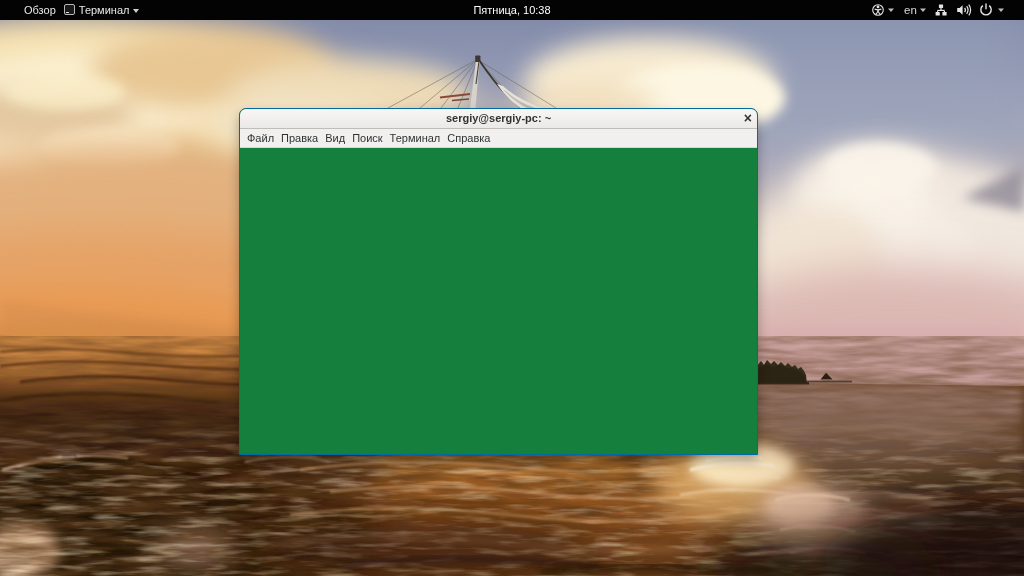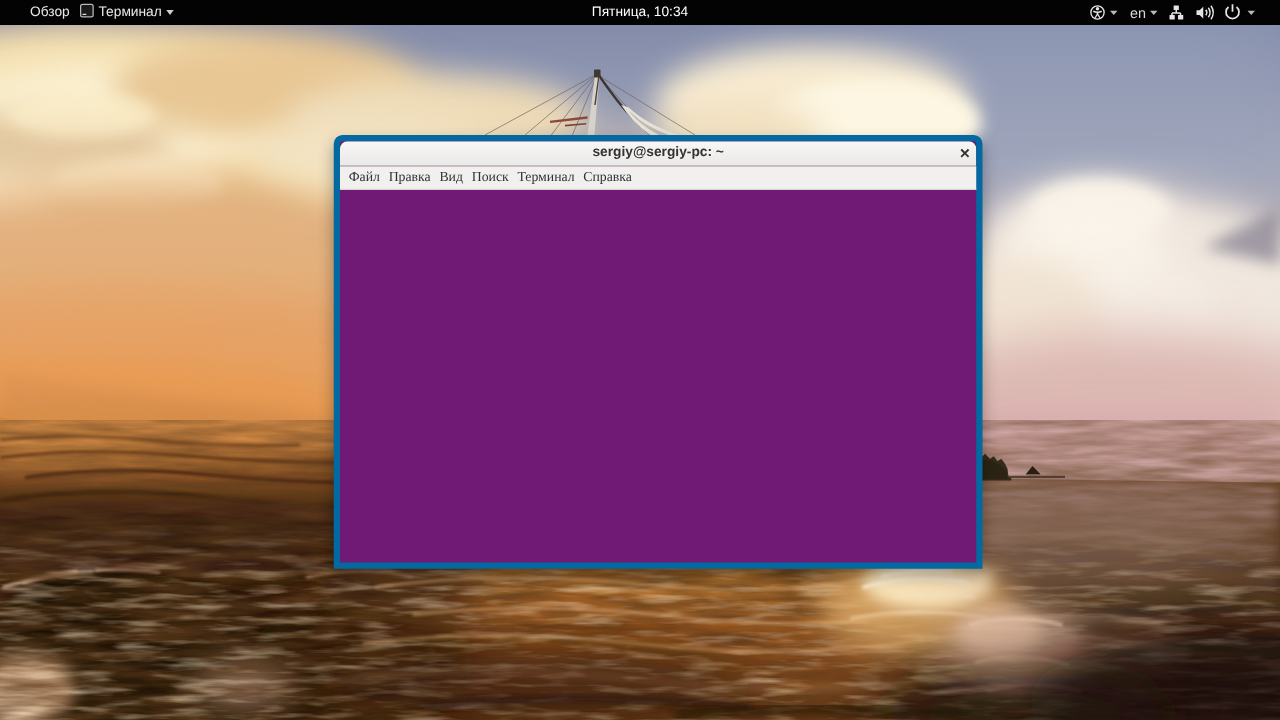--- a/index.html
+++ b/index.html
@@ -14,27 +14,27 @@
   #termicon{display:inline-block;width:9px;height:9px;border:1px solid #b9b9b9;
             border-radius:2px;background:#1a1a1a;vertical-align:-1px;margin-right:4px;position:relative;}
   #termicon:after{content:"";position:absolute;left:1px;bottom:1px;width:3px;height:1px;background:#ddd;}
   .caret{display:inline-block;width:0;height:0;border-left:3px solid transparent;
          border-right:3px solid transparent;border-top:4px solid #cfcfcf;vertical-align:1px;margin-left:4px;}
   #clock{position:absolute;left:0;top:0;width:1024px;text-align:center;height:20px;line-height:20px;color:#fff;}
   #tb-right{position:absolute;right:17px;top:0;height:16px;}
   
   #win{position:absolute;left:239px;top:108px;width:519px;height:347px;
        border-radius:7px 7px 0 0;box-shadow:0 6px 12px rgba(0,0,0,.30);
-       background:#701a75;border:5px solid #0369a1;box-sizing:border-box;margin-left:28px;}
+       background:#15803d;border:1px solid #0369a1;box-sizing:border-box;}
   #titlebar{height:19px;background:linear-gradient(#f8f7f6,#ebe9e7);
             border-bottom:1px solid #bfbdba;border-radius:6px 6px 0 0;position:relative;
             text-align:center;font-size:11px;font-weight:bold;color:#34322f;line-height:19px;}
   #closebtn{position:absolute;right:5px;top:0;font-size:14px;font-weight:bold;color:#333;line-height:18px;}
   #menubar{height:18px;background:#f2f0ee;border-bottom:1px solid #d9d7d4;
-           font-size:11px;color:#2e3436;line-height:18px;padding-left:4px;font-family:Liberation Serif, serif;}
+           font-size:11px;color:#2e3436;line-height:18px;padding-left:4px;}
   #menubar span{padding:0 3px;margin-right:1px;}
   #term{position:relative;height:308px;background:#fff;}
   #term pre{margin:0;padding:1px 0 0 0;font-family:"Liberation Mono",monospace;
             font-size:10.66px;line-height:13.1px;color:#232729;}
   .g{color:#7cd435;font-weight:bold;}
   .bl{color:#729fcf;font-weight:bold;}
   #cursor{display:inline-block;width:6px;height:11px;border:1px solid #50555a;vertical-align:-2px;}
   #scrollbar{position:absolute;right:0;top:0;width:6px;height:308px;background:#f1efed;border-left:1px solid #dcdad7;}
   #thumb{position:absolute;right:1px;top:155px;width:4px;height:151px;background:#7c837b;border-radius:2px;}
 </style>
@@ -243,21 +243,21 @@
   <path d="M497,84 Q506,98 520,108 L543,108 Q518,100 503,86 Z" fill="#e6e2da"></path>
   <path d="M503,89 Q512,100 527,108 L535,108 Q516,101 506,91 Z" fill="#b2aca2" opacity="0.75"></path>
   <polygon points="476.4,57 479.8,57 475.5,108 470,108" fill="#d8d3ca"></polygon>
   <polygon points="478.9,58 479.9,58 476.6,84 475.4,84" fill="#4a443c"></polygon>
   <rect x="475.2" y="55.5" width="5.2" height="6.5" rx="0.8" fill="#3c3833"></rect>
   <line x1="440" y1="97.5" x2="470" y2="94" stroke="#8a4a38" stroke-width="2"></line>
   <line x1="452" y1="100.5" x2="469" y2="99" stroke="#7c4434" stroke-width="1.3"></line>
 </svg>
 
 <div id="topbar">
-  <div id="clock">Пятница, 10:34</div>
+  <div id="clock">Пятница, 10:38</div>
   <div id="tb-left"><span class="item">Обзор</span><span id="termicon"></span><span>Терминал</span><span class="caret"></span></div>
   <div id="tb-right">
     <svg width="136" height="20" viewBox="0 0 136 20">
       <circle cx="7" cy="10" r="5.3" fill="none" stroke="#e4e4e2" stroke-width="1.1"></circle>
       <circle cx="7" cy="6.9" r="1.4" fill="#e4e4e2"></circle>
       <path d="M3.6,9 Q7,10.6 10.4,9" stroke="#e4e4e2" stroke-width="1.2" fill="none"></path>
       <line x1="7" y1="9.8" x2="7" y2="11.4" stroke="#e4e4e2" stroke-width="1.3"></line>
       <path d="M7,11.2 L5.1,14.2 M7,11.2 L8.9,14.2" stroke="#e4e4e2" stroke-width="1.1" fill="none"></path>
       <path d="M17,8.5 L23,8.5 L20,12 Z" fill="#bbbbb9"></path>
       <text x="33" y="14" font-size="11.5" fill="#d8d8d6" font-family="Liberation Sans,sans-serif">en</text>

